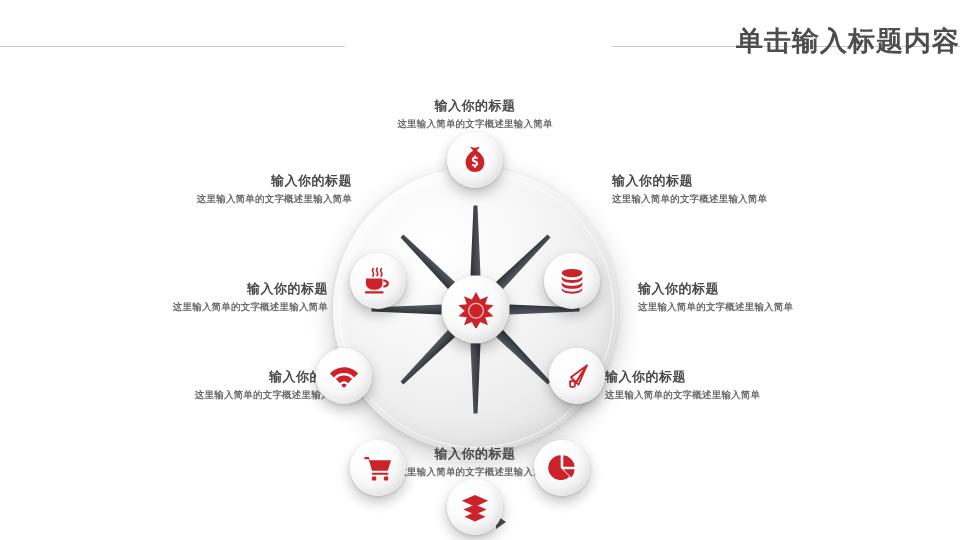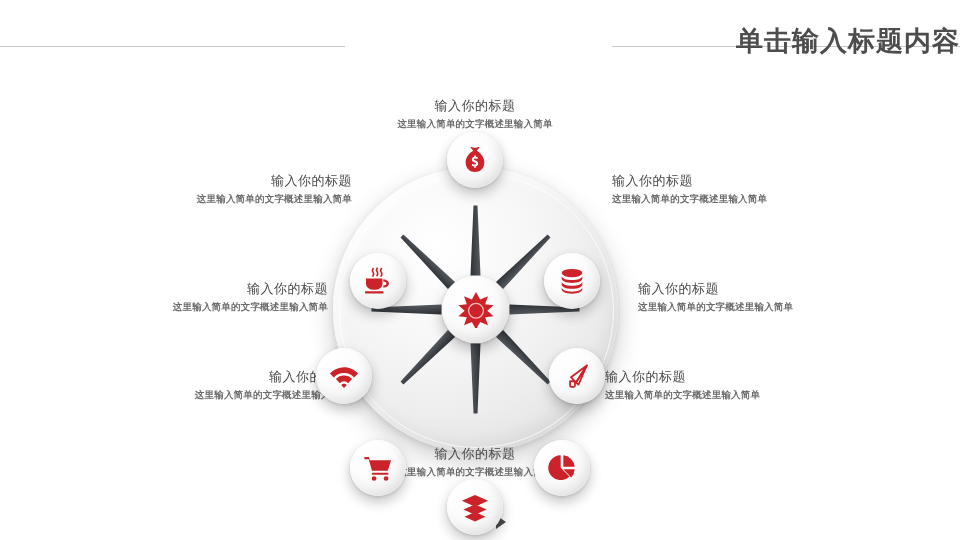--- a/index.html
+++ b/index.html
@@ -67,21 +67,21 @@
       inset -3px -4px 8px rgba(0,0,0,0.06),
       inset 3px 3px 7px rgba(255,255,255,0.95);
     display:flex;align-items:center;justify-content:center;
     z-index:5;
   }
   .node svg,.hub svg{display:block;}
 
   
   .label{position:absolute;width:230px;}
   .label .lt{
-    font-size:13px;font-weight:normal;color:#4a4a4a;line-height:18px;letter-spacing:.5px;
+    font-size:13px;font-weight:bold;color:#4a4a4a;line-height:18px;letter-spacing:.5px;
     white-space:nowrap;
   }
   .label .ls{
     font-size:9.5px;color:#6b6b6b;line-height:15px;letter-spacing:.2px;
     white-space:nowrap;margin-top:1px;font-weight:bold;
   }
   .label.al-r{text-align:right;}
   .label.al-l{text-align:left;}
   .label.al-c{text-align:center;}
 

